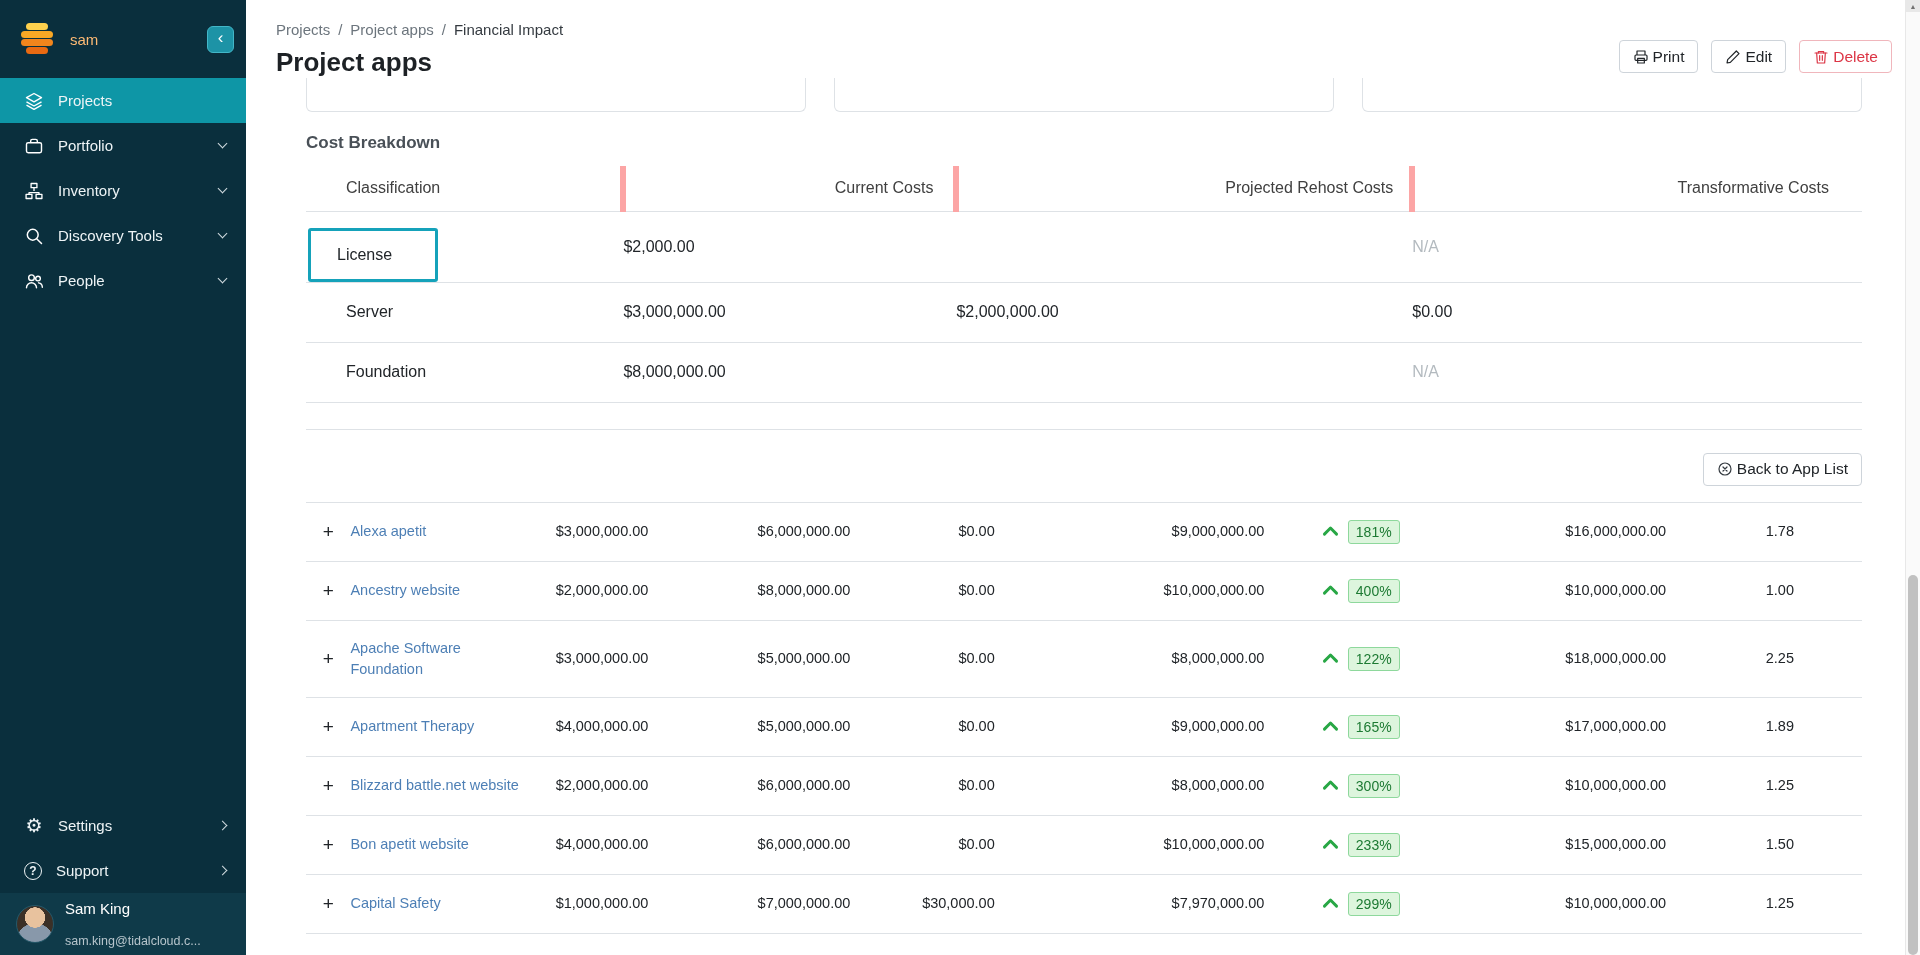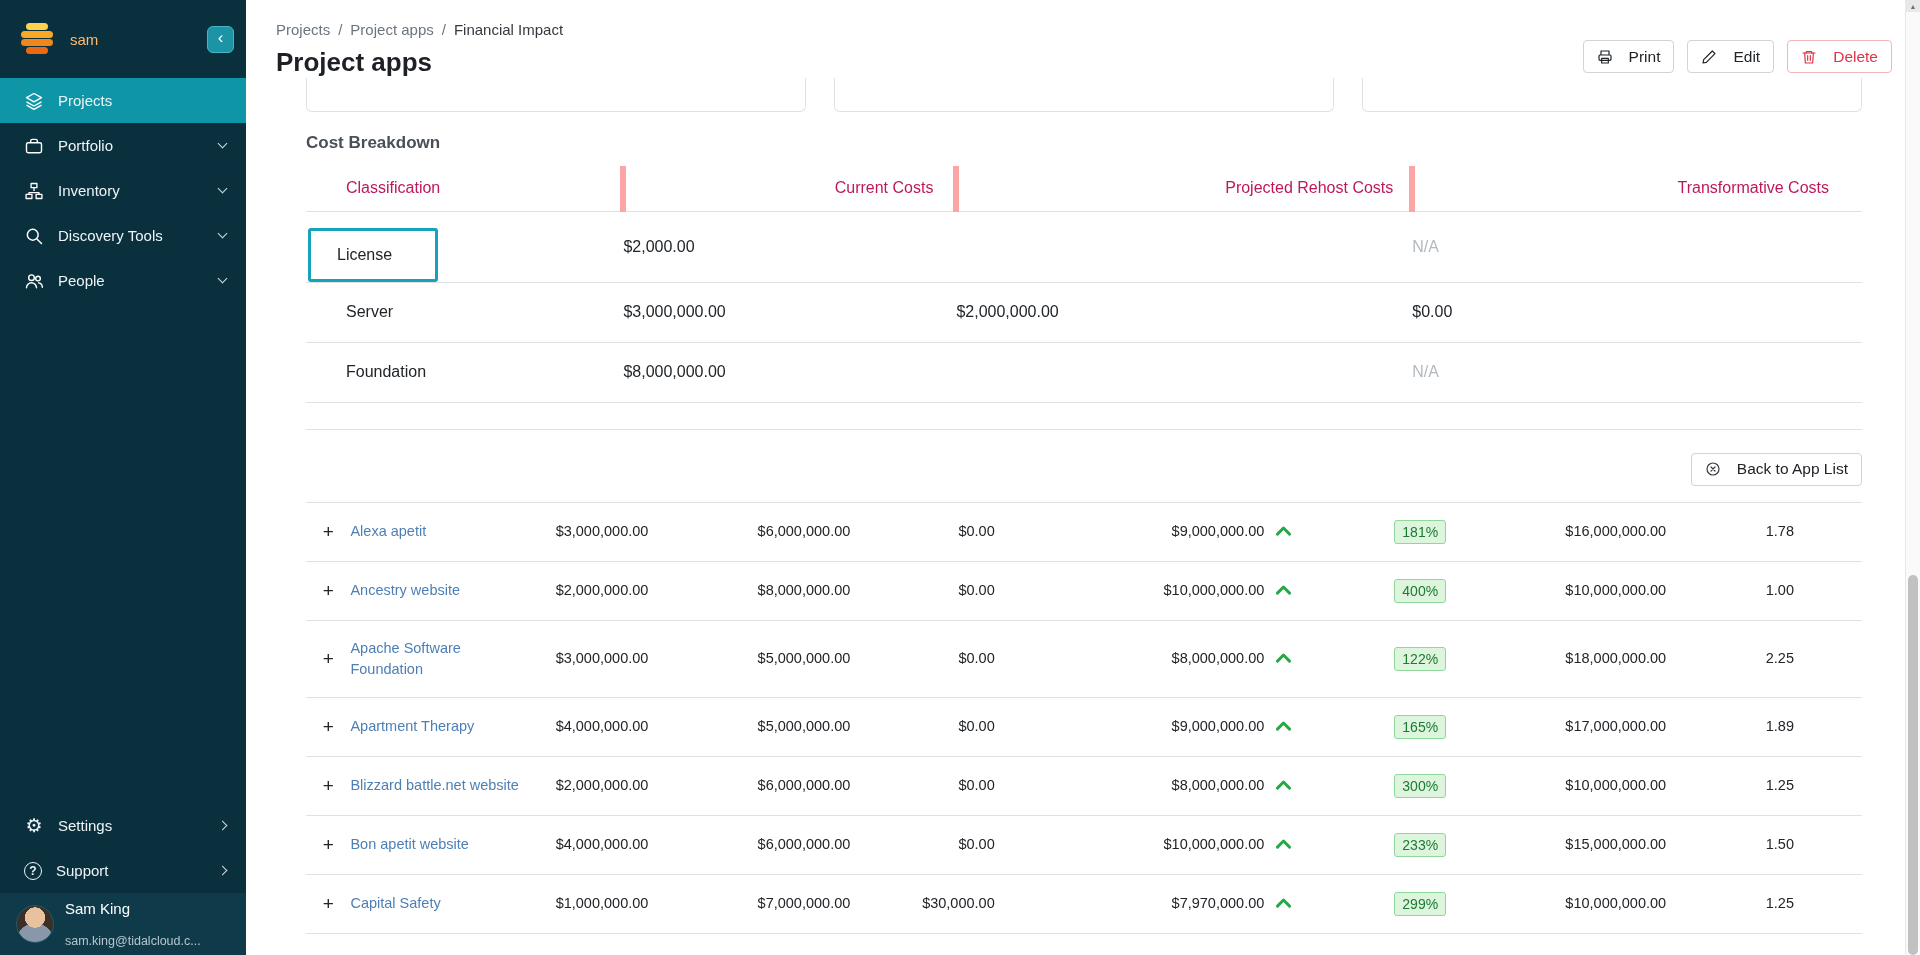--- a/index.html
+++ b/index.html
@@ -32,34 +32,34 @@
   .circle-q { width:18px; height:18px; border:1.6px solid #eef4f6; border-radius:50%; display:flex; align-items:center; justify-content:center;
               font-size:12px; font-weight:700; color:#eef4f6; flex-shrink:0; }
   .gear-glyph { font-size:19px; line-height:1; width:20px; text-align:center; color:#eef4f6; }
 
   
   .main { flex:1; position:relative; padding:0 28px 0 30px; overflow:hidden; background:#fff; }
   .breadcrumb { padding-top:21px; font-size:15px; color:#6c757d; display:flex; gap:8px; align-items:center; }
   .breadcrumb .crumb-current { color:#343a40; }
   .page-title { margin-top:8px; font-size:26px; font-weight:700; color:#1d2125; line-height:32px; }
   .actions { position:absolute; top:40px; right:28px; display:flex; gap:13px; }
-  .btn { display:inline-flex; align-items:center; gap:16px; height:33px; padding:0 13px; background:#fff; border:1px solid #ced4da;
+  .btn { display:inline-flex; align-items:center; gap:4px; height:33px; padding:0 13px; background:#fff; border:1px solid #ced4da;
          border-radius:4px; font-size:15.5px; color:#212529; cursor:pointer; font-family:inherit; }
   .btn svg { width:16px; height:16px; }
   .btn.danger { color:#dc3545; border-color:#f0b6bc; }
 
   .content { margin:0 30px; }
   .cards-row { display:flex; gap:28px; }
   .card-partial { flex:1; height:34px; border:1px solid #dee2e6; border-top:none; border-radius:0 0 6px 6px; }
 
   .section-heading { margin-top:21px; font-size:17px; font-weight:700; color:#495057; }
 
   table { border-collapse:collapse; width:100%; }
   .cost-table { margin-top:13px; }
-  .cost-table th { font-weight:500; font-size:16px; color:#be185d; height:45px; text-align:right; padding-right:20px;
+  .cost-table th { font-weight:500; font-size:16px; color:#404040; height:45px; text-align:right; padding-right:20px;
                    border-bottom:1px solid #dee2e6; }
   .cost-table th + th { border-left:6px solid #fca5a5; }
   .cost-table th:first-child { text-align:left; padding-left:40px; }
   .cost-table th:nth-child(3) { padding-right:16px; }
   .cost-table th:nth-child(4) { padding-right:33px; }
   .cost-table td { font-size:16px; height:60px; border-bottom:1px solid #dee2e6; padding-right:20px; color:#212529; }
   .cost-table td:first-child { text-align:left; padding-left:40px; }
   .cost-table td:nth-child(3) { padding-right:16px; }
   .cost-table td:nth-child(4) { padding-right:33px; }
   .cost-table td.na { color:#b3babf; }
@@ -70,21 +70,21 @@
 
   .divider { border:none; border-top:1px solid #dee2e6; margin:26px 0 0 0; }
   .back-row { display:flex; justify-content:flex-end; margin-top:23px; }
 
   .app-table { margin-top:16px; border-top:1px solid #dee2e6; table-layout:fixed; }
   .app-table td { border-bottom:1px solid #dee2e6; font-size:14.5px; color:#212529; padding:17px 0; vertical-align:middle; line-height:21px; }
   .app-table td.plus { text-align:center; font-size:19px; color:#212529; cursor:pointer; }
   .app-table td.name a { color:#4d7fb5; text-decoration:none; cursor:pointer; }
   .app-table td.money { text-align:right; padding-right:10px; }
   .app-table td.ratio { text-align:right; padding-right:68px; }
-  .trend-flex { display:flex; align-items:center; justify-content:space-between; gap:8px; padding-right:20px; }
+  .trend-flex { display:flex; align-items:center; justify-content:center; gap:8px; padding-right:20px; }
   .chev-up { display:inline-flex; }
   .chev-up svg { width:19px; height:19px; }
   .badge { display:inline-block; background:#ddf5dd; border:1px solid #8ed89c; color:#1d7a33; font-size:14px; font-weight:500;
            padding:2px 7px; border-radius:3px; line-height:18px; }
 
   
   .scrollbar { position:absolute; right:0; top:0; width:15px; height:955px; background:#fafafa; border-left:1px solid #e8e8e8; z-index:5; }
   .scroll-arrow-up { width:100%; height:12px; display:flex; align-items:center; justify-content:center; font-size:7px; color:#707070; background:#e8e8e8; }
   .scroll-thumb { position:absolute; left:2px; top:575px; width:10px; height:380px; background:#c1c1c1; border-radius:6px; cursor:pointer; }
 </style>

